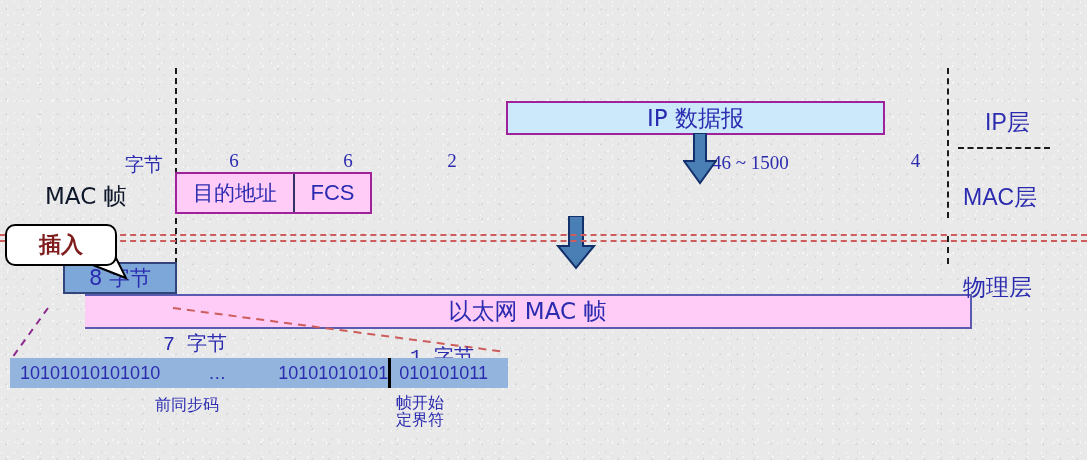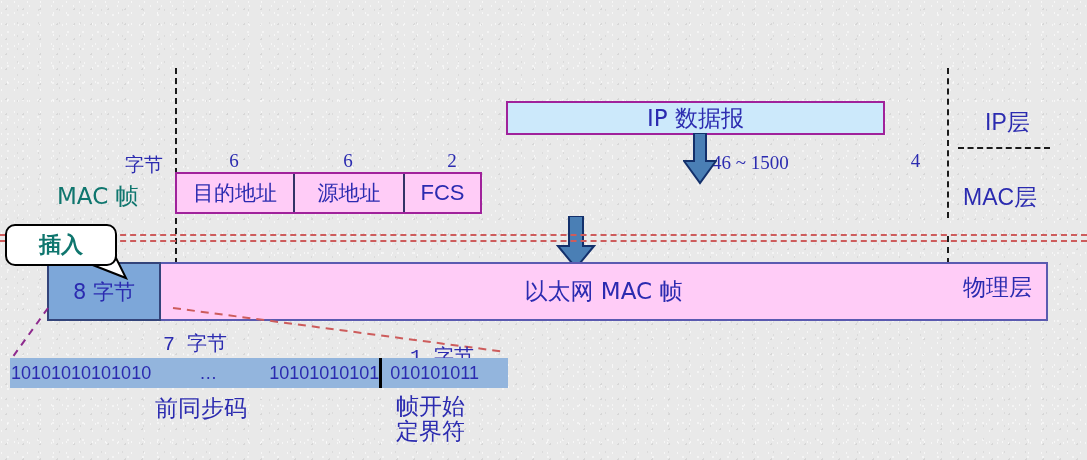--- a/index.html
+++ b/index.html
@@ -84,25 +84,26 @@
     align-items: center;
     justify-content: center;
     color: #2b2bb0;
     font-size: 23px;
     font-family: "DejaVu Sans", sans-serif;
   }
 
   
   #phys-row {
     position: absolute;
-    left: 47px;
+    left: 63px;
     top: 262px;
-    height: 59px;
-    display: flex;
-    box-sizing: border-box;
+    height: 44px;
+    display: flex;
+    box-sizing: border-box;
+    flex-direction: column;
   }
   #preamble-box {
     width: 114px;
     background: #7da7d9;
     border: 2px solid #33447a;
     box-sizing: border-box;
     display: flex;
     align-items: center;
     justify-content: center;
     color: #2b2bb0;
@@ -114,37 +115,38 @@
     background: #ffccf7;
     border: 2px solid #5a5ab0;
     border-left: none;
     box-sizing: border-box;
     display: flex;
     align-items: center;
     justify-content: center;
     color: #2b2bb0;
     font-size: 23px;
     font-family: "DejaVu Sans", sans-serif;
+    margin-left: 22px;
   }
 
   
   #bit-bar {
     position: absolute;
     left: 10px;
     top: 358px;
     width: 498px;
     height: 30px;
     background: #93b5dd;
     display: flex;
     align-items: center;
     color: #2b2bb0;
     font-size: 18px;
     font-family: "Liberation Sans", sans-serif;
   }
-  #bit-left   { padding-left: 1px; }
+  #bit-left   { padding-left: 10px; }
   #bit-dots   { padding: 0 6px; letter-spacing: 2px; font-size: 18px; }
   #bit-mid    { padding-left: 4px; }
   #bit-sep {
     width: 3px;
     height: 30px;
     background: #000000;
   }
   #bit-right  { padding-left: 8px; }
 
   
@@ -187,55 +189,55 @@
     left: 5px;
     top: 224px;
     width: 108px;
     height: 38px;
     background: #ffffff;
     border: 2px solid #000000;
     border-radius: 10px;
     display: flex;
     align-items: center;
     justify-content: center;
-    color: #0f766e;
+    color: #7f1d1d;
     font-size: 22px;
     font-weight: bold;
     font-family: "DejaVu Sans", sans-serif;
     z-index: 5;
   }
   #callout-tail { position: absolute; left: 60px; top: 250px; z-index: 4; }
 
   
   .layer-lbl {
     position: absolute;
     color: #2b2bb0;
     font-size: 23px;
     font-family: Liberation Sans, sans-serif;
     white-space: nowrap;
   }
 
   
   .bot-lbl {
     position: absolute;
     color: #2b2bb0;
-    font-size: 23px;
+    font-size: 16px;
     font-family: "DejaVu Sans", sans-serif;
     text-align: center;
     line-height: 1.08;
     white-space: nowrap;
   }
 
   
   #mac-frame-lbl {
     position: absolute;
-    left: 57px;
+    left: 45px;
     top: 181px;
     font-size: 23px;
-    color: #0f766e;
+    color: #0f172a;
     font-family: "DejaVu Sans", sans-serif;
     white-space: nowrap;
   }
   #byte-lbl {
     position: absolute;
     left: 125px;
     top: 152px;
     font-size: 19px;
     color: #2b2bb0;
     font-family: "DejaVu Sans", sans-serif;
@@ -268,23 +270,20 @@
 
 <div class="size-lbl" style="left:175px; top:150px; width:118px;">6</div>
 <div class="size-lbl" style="left:293px; top:150px; width:110px;">6</div>
 <div class="size-lbl" style="left:403px; top:150px; width:98px;">2</div>
 <div class="size-lbl" style="left:712px; top:152px; width:140px; text-align:left;">46 ~ 1500</div>
 <div class="size-lbl" style="left:884px; top:150px; width:63px;">4</div>
 
 <div class="mac-row">
   <div class="mac-cell" style="width:118px;">
     <span>目的地址</span>
-  </div>
-  <div class="mac-cell" style="width:110px;">
-    <span>源地址</span>
   </div>
   <div class="mac-cell" style="width:75px; font-family:'Liberation Sans', sans-serif; font-size:22px;">
     <span>FCS</span>
   </div>
 </div>
 
 <svg class="blue-arrow" style="left:683px; top:133px;" width="34" height="52" viewBox="0 0 34 52">
   <polygon points="11,0 23,0 23,28 33,28 17,50 1,28 11,28"></polygon>
 </svg>
 

